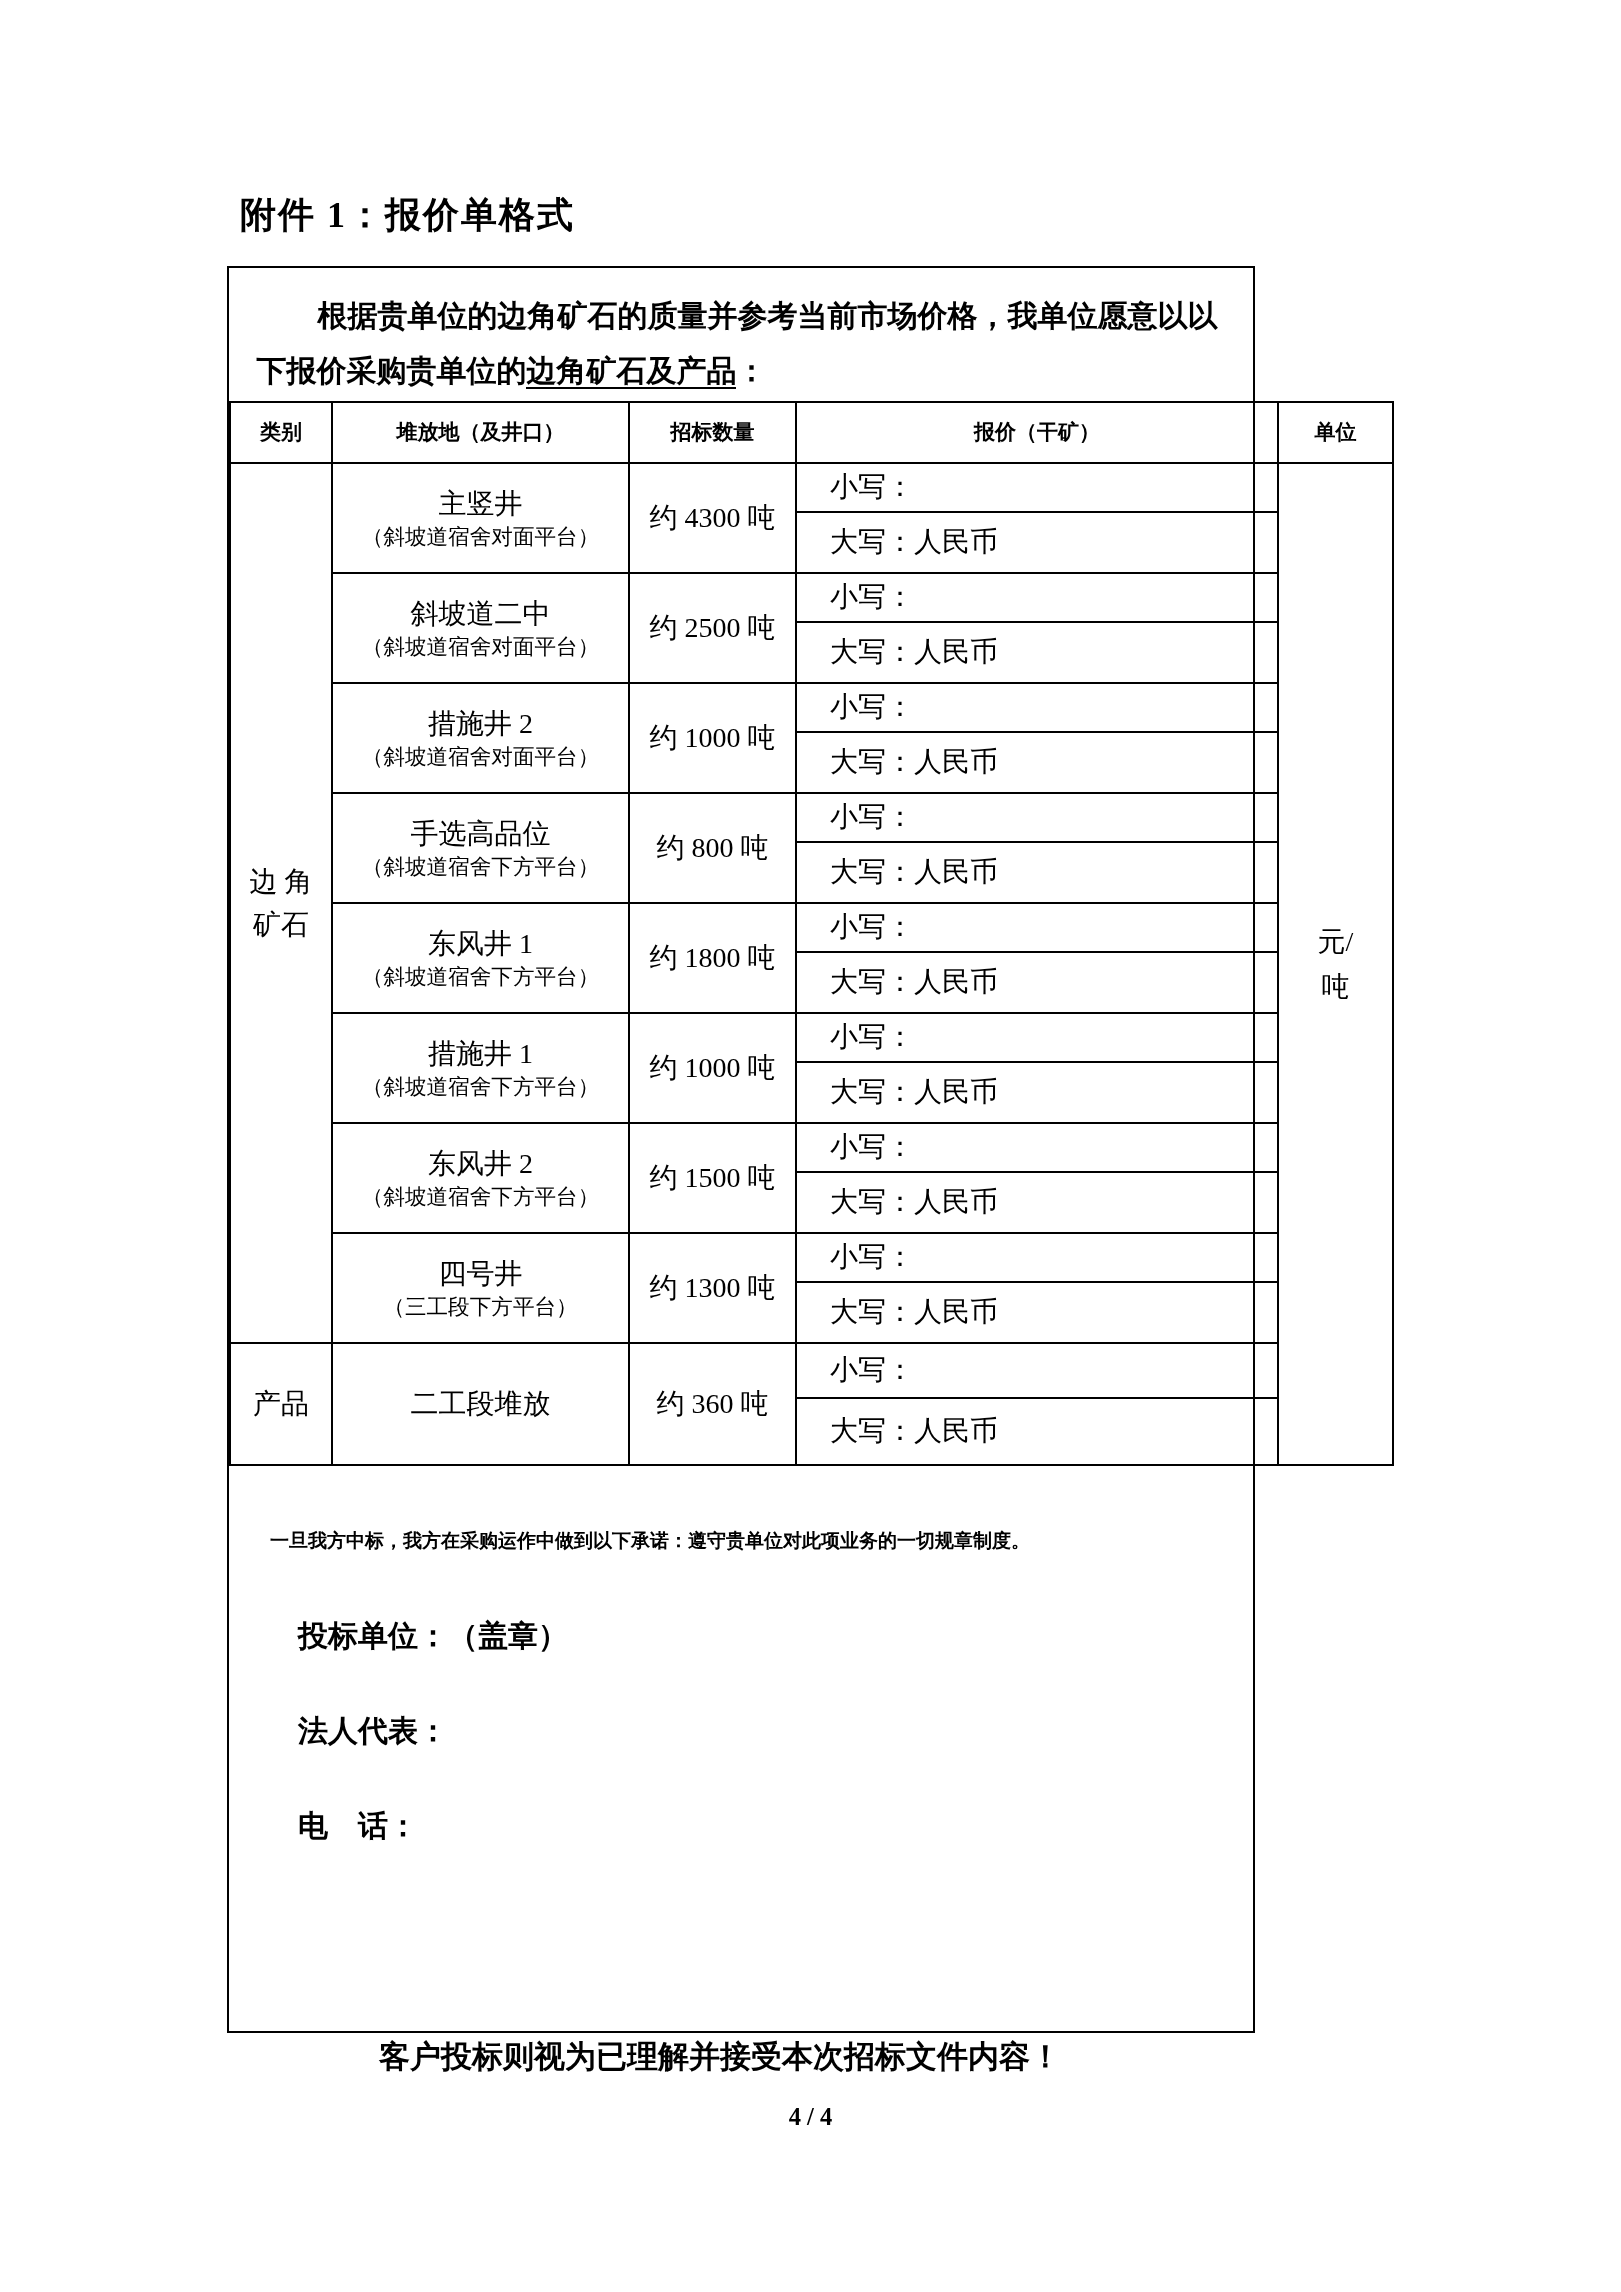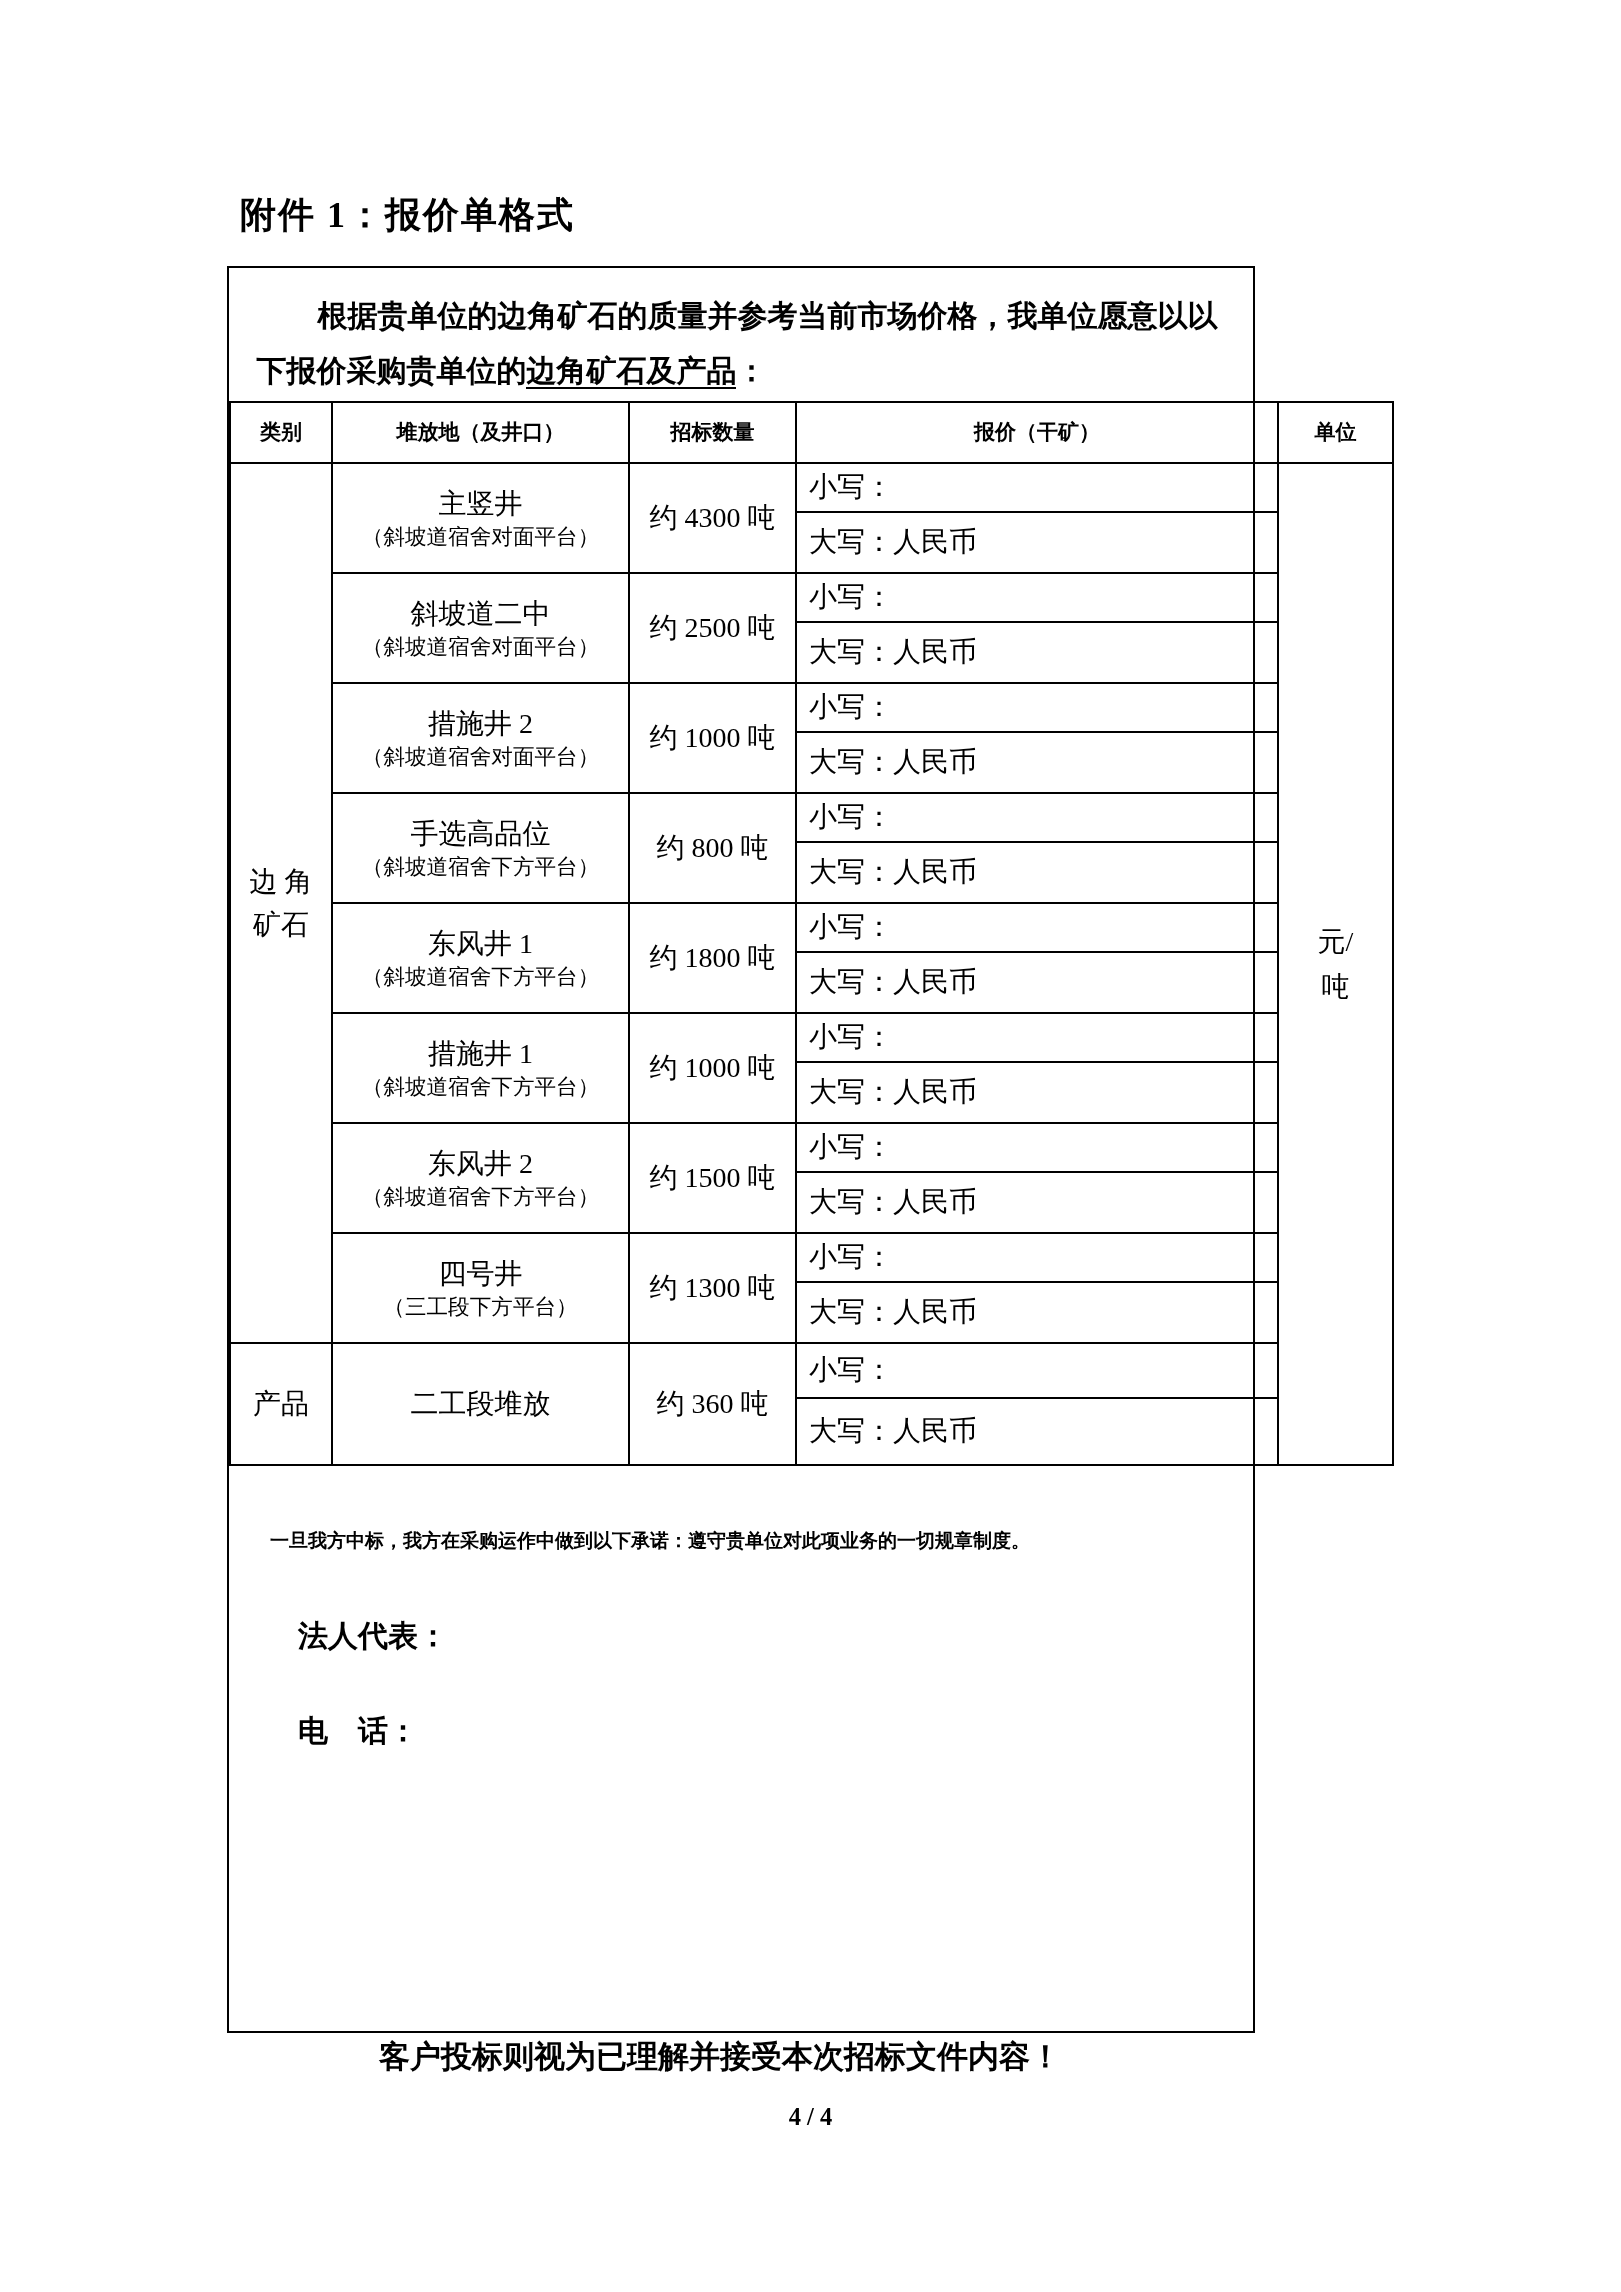--- a/index.html
+++ b/index.html
@@ -34,21 +34,21 @@
   .quote-table tr.hdr td {
     height:61px; font-weight:bold; font-size:21px; border-bottom:2.9px solid #000;
   }
   .quote-table tr.g-top td { border-top:2.9px solid #000; }
   .quote-table tr.last td { border-bottom:2.9px solid #000; }
   td.cat { white-space:pre-line; font-size:28px; line-height:43px; }
   td.unit-cell { white-space:pre-line; font-size:28px; line-height:45px; }
   td.loc .loc-main { font-size:28px; line-height:39px; }
   td.loc .loc-note { font-size:21.6px; line-height:29px; }
   td.qty { font-size:28px; }
-  td.price { text-align:left; padding-left:12px; font-size:28px; }
+  td.price { text-align:left; padding-left:33px; font-size:28px; }
   tr.sub-a td.price { height:49px; }
   tr.sub-b td.price { height:61px; }
   tr.prod-a td.price { height:55px; }
   tr.prod-b td.price { height:67px; }
   .commit {
     margin:53px 19.6px 0 41px; font-size:19px; font-weight:bold;
     line-height:43px; white-space:nowrap; letter-spacing:0px;
   }
   .form-line {
     margin:52px 19.6px 0 69px; font-size:30px; font-weight:bold; line-height:43px;
@@ -197,20 +197,21 @@
         <td class="price">小写：</td>
       </tr>
       <tr class="prod-b last">
         <td class="price">大写：人民币</td>
       </tr>
     </tbody>
   </table>
 
   <div class="commit">一旦我方中标，我方在采购运作中做到以下承诺：遵守贵单位对此项业务的一切规章制度。</div>
 
+  <div class="form-line">投标单位：（盖章）</div>
   <div class="form-line">法人代表：</div>
   <div class="form-line">电　话：</div>
 
 </div>
 
 <div class="page-footer">客户投标则视为已理解并接受本次招标文件内容！</div>
 <div class="page-num">4 / 4</div>
 
 
 </body></html>

